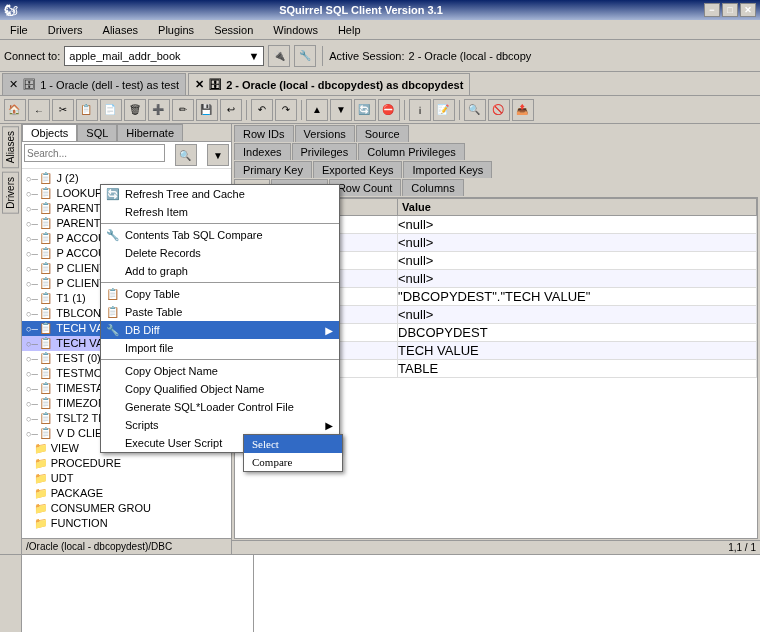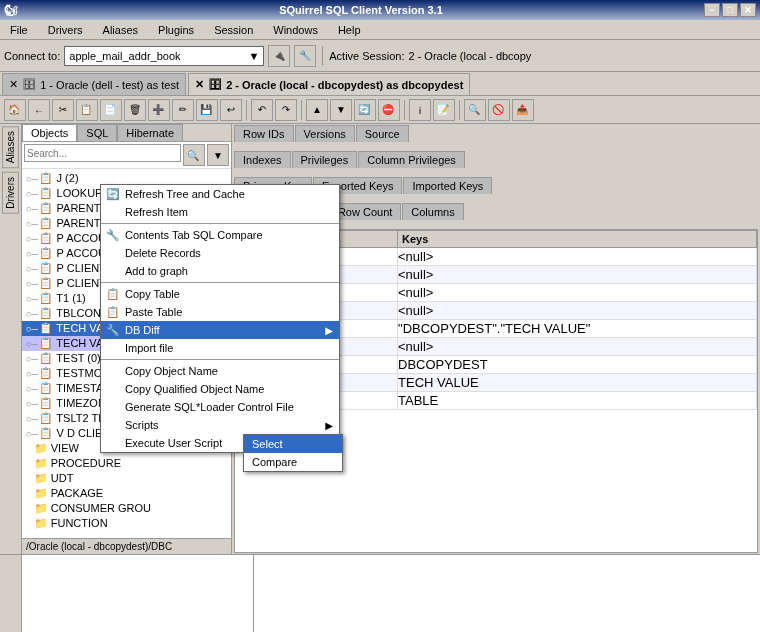--- a/index.html
+++ b/index.html
@@ -145,21 +145,21 @@
       cursor: pointer;
       border: 1px solid #999;
       border-bottom: none;
       background: #bbb;
       font-size: 11px;
     }
     .tree-tab.active { background: white; }
     .tree-search {
       display: flex;
       padding: 2px;
-      gap: 2px;
+      gap: 10px;
       border-bottom: 1px solid #ddd;
     }
     .tree-search input {
       flex: 1;
       height: 18px;
       border: 1px solid #999;
       font-size: 10px;
       padding: 0 2px;
     }
     .tree-body {
@@ -178,21 +178,20 @@
     .tree-item.highlighted { background: #c0c0ff; }
     .tree-connector { color: #888; font-size: 9px; }
 
     
     .right-panel {
       flex: 1;
       display: flex;
       flex-direction: column;
       background: #d4d0c8;
       overflow: hidden;
-      gap: 8px;
     }
     .right-tabs-row1 {
       display: flex;
       background: #d4d0c8;
       gap: 1px;
       padding: 1px 2px 0;
     }
     .right-tab {
       padding: 2px 8px;
       cursor: pointer;
@@ -273,20 +272,21 @@
       background: white;
       border: 1px solid #666;
       box-shadow: 2px 2px 4px rgba(0,0,0,0.4);
       z-index: 1001;
       min-width: 100px;
     }
     .submenu-item {
       padding: 3px 16px 3px 8px;
       cursor: pointer;
       white-space: nowrap;
+      font-family: Liberation Serif, serif;
     }
     .submenu-item.highlighted { background: #316ac5; color: white; }
 
     
     .bottom-area {
       height: 80px;
       display: flex;
       background: #d4d0c8;
       border-top: 1px solid #999;
     }
@@ -517,21 +517,21 @@
       <div class="right-tab">Content</div>
       <div class="right-tab">Row Count</div>
       <div class="right-tab">Columns</div>
     </div>
 
     <div class="properties-panel">
       <table class="prop-table">
         <thead>
           <tr>
             <th>Property Name</th>
-            <th>Keys</th>
+            <th>Value</th>
           </tr>
         </thead>
         <tbody id="prop-tbody">
         <tr>
               <td>catalogName</td>
               <td>&lt;null&gt;</td>
             </tr>
             <tr>
               <td>childTables</td>
               <td>&lt;null&gt;</td>
@@ -561,20 +561,21 @@
               <td>TECH VALUE</td>
             </tr>
             <tr>
               <td></td>
               <td>TABLE</td>
             </tr>
           </tbody>
       </table>
     </div>
 
+    <div style="background:#d4d0c8; border-top:1px solid #999; padding:1px 4px; font-size:10px; text-align:right;">1,1 / 1</div>
   </div>
 
   <div class="context-menu">
     <div class="ctx-item">
       <span class="ctx-icon">🔄</span>
       <span>Refresh Tree and Cache</span>
     </div>
     <div class="ctx-item">
       <span class="ctx-icon"></span>
       <span>Refresh Item</span>

